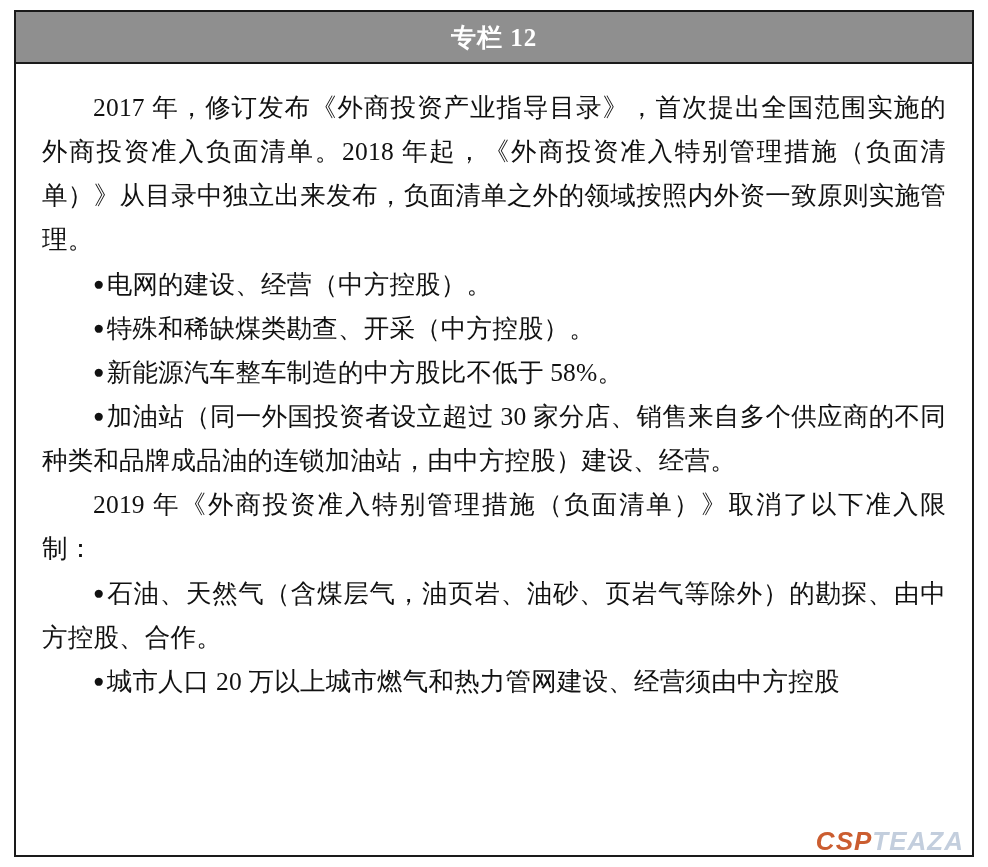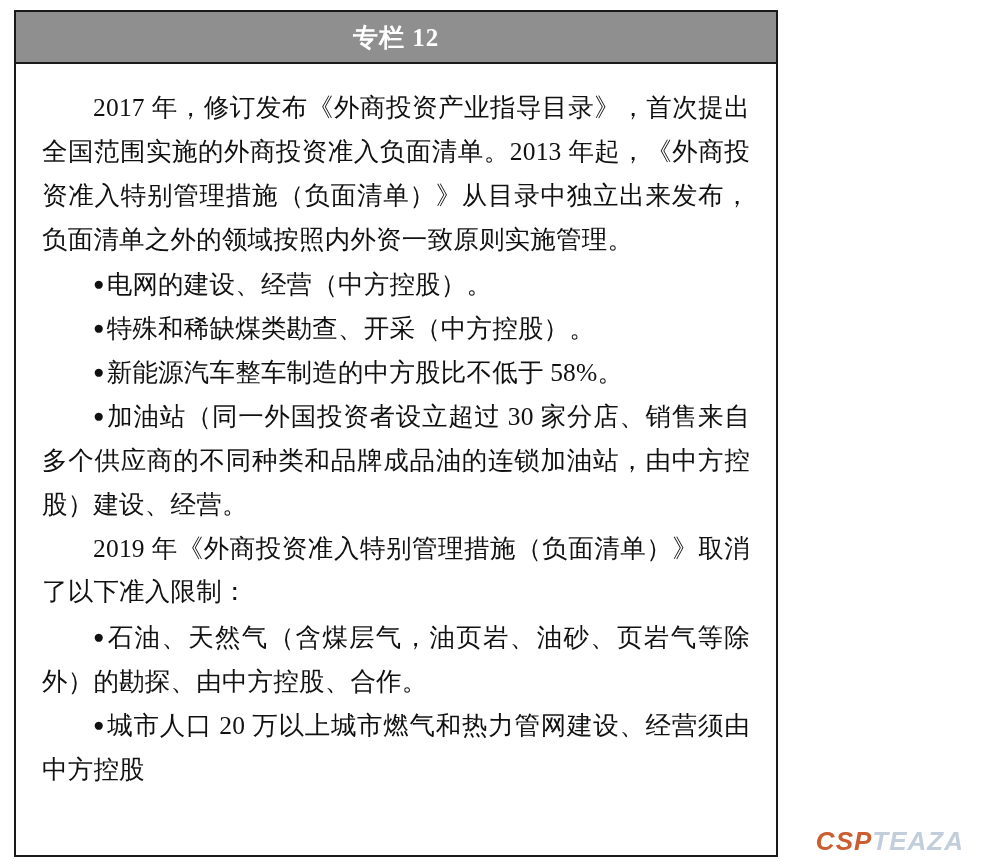--- a/index.html
+++ b/index.html
@@ -18,21 +18,21 @@
     position: relative;
     width: 988px;
     height: 867px;
     box-sizing: border-box;
     background: #ffffff;
   }
   .box-frame {
     position: absolute;
     left: 14px;
     top: 10px;
-    width: 764px;
+    width: 960px;
     height: 847px;
     box-sizing: border-box;
     border: 2px solid #1a1a1a;
     background: #ffffff;
   }
   .box-header {
     height: 50px;
     background: #8f8f8f;
     border-bottom: 2px solid #1a1a1a;
     display: flex;
@@ -102,21 +102,21 @@
 <div class="page">
 
   <div class="box-frame">
 
     <div class="box-header">
       <span class="hdr-label">专栏 12</span>
     </div>
 
     <div class="box-body">
 
-      <p class="para">2017 年，修订发布《外商投资产业指导目录》，首次提出全国范围实施的外商投资准入负面清单。2013 年起，《外商投资准入特别管理措施（负面清单）》从目录中独立出来发布，负面清单之外的领域按照内外资一致原则实施管理。</p>
+      <p class="para">2017 年，修订发布《外商投资产业指导目录》，首次提出全国范围实施的外商投资准入负面清单。2018 年起，《外商投资准入特别管理措施（负面清单）》从目录中独立出来发布，负面清单之外的领域按照内外资一致原则实施管理。</p>
 
 
       <ul class="bullets">
         <li><span class="dot">●</span><span>电网的建设、经营（中方控股）。</span></li>
         <li><span class="dot">●</span><span>特殊和稀缺煤类勘查、开采（中方控股）。</span></li>
         <li><span class="dot">●</span><span>新能源汽车整车制造的中方股比不低于 58%。</span></li>
         <li><span class="dot">●</span><span>加油站（同一外国投资者设立超过 30 家分店、销售来自多个供应商的不同种类和品牌成品油的连锁加油站，由中方控股）建设、经营。</span></li>
       </ul>
 
       <p class="para">2019 年《外商投资准入特别管理措施（负面清单）》取消了以下准入限制：</p>

